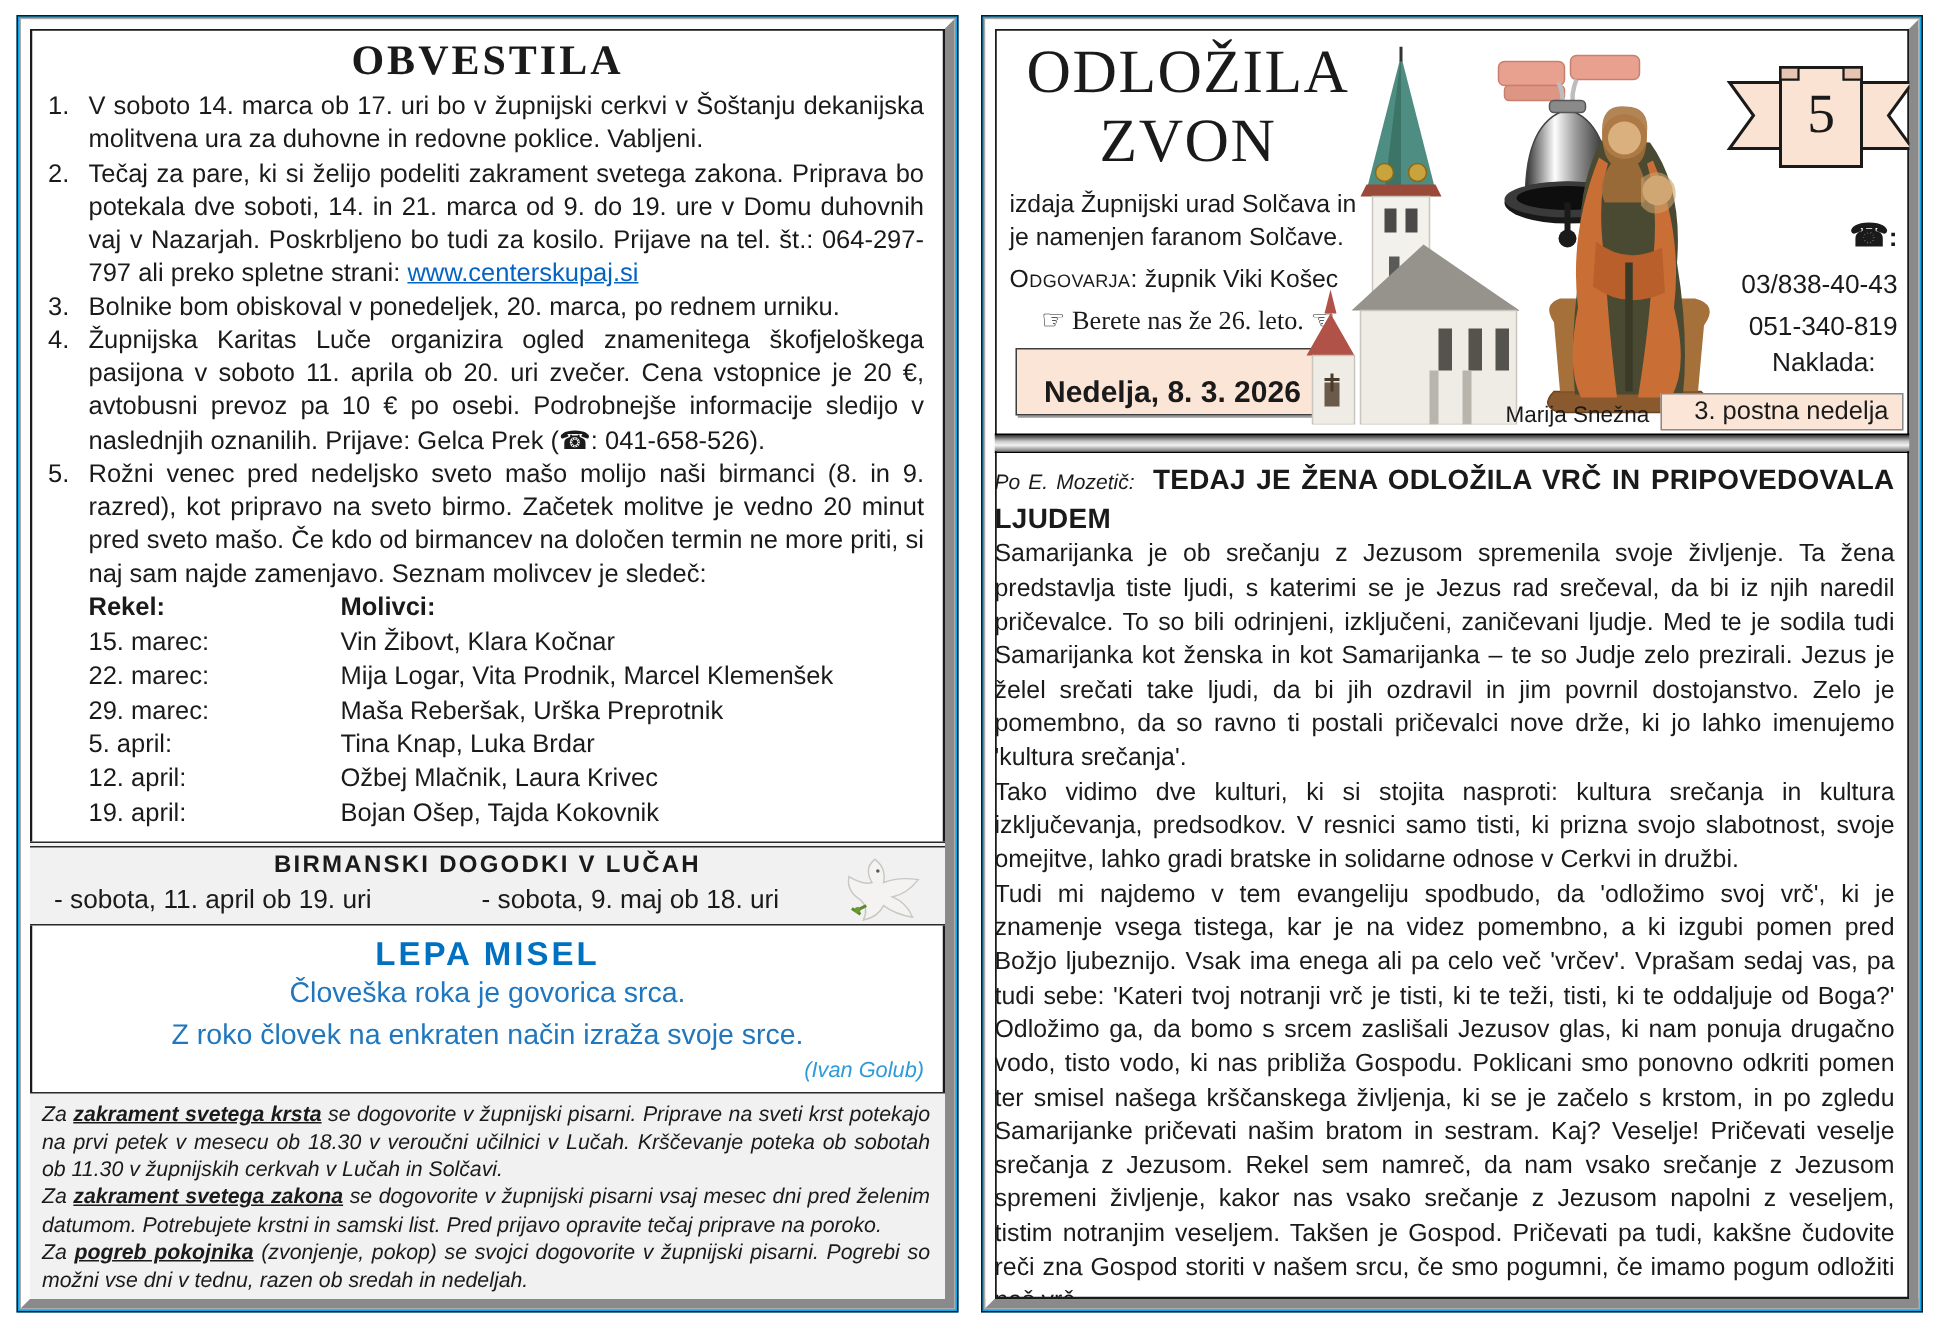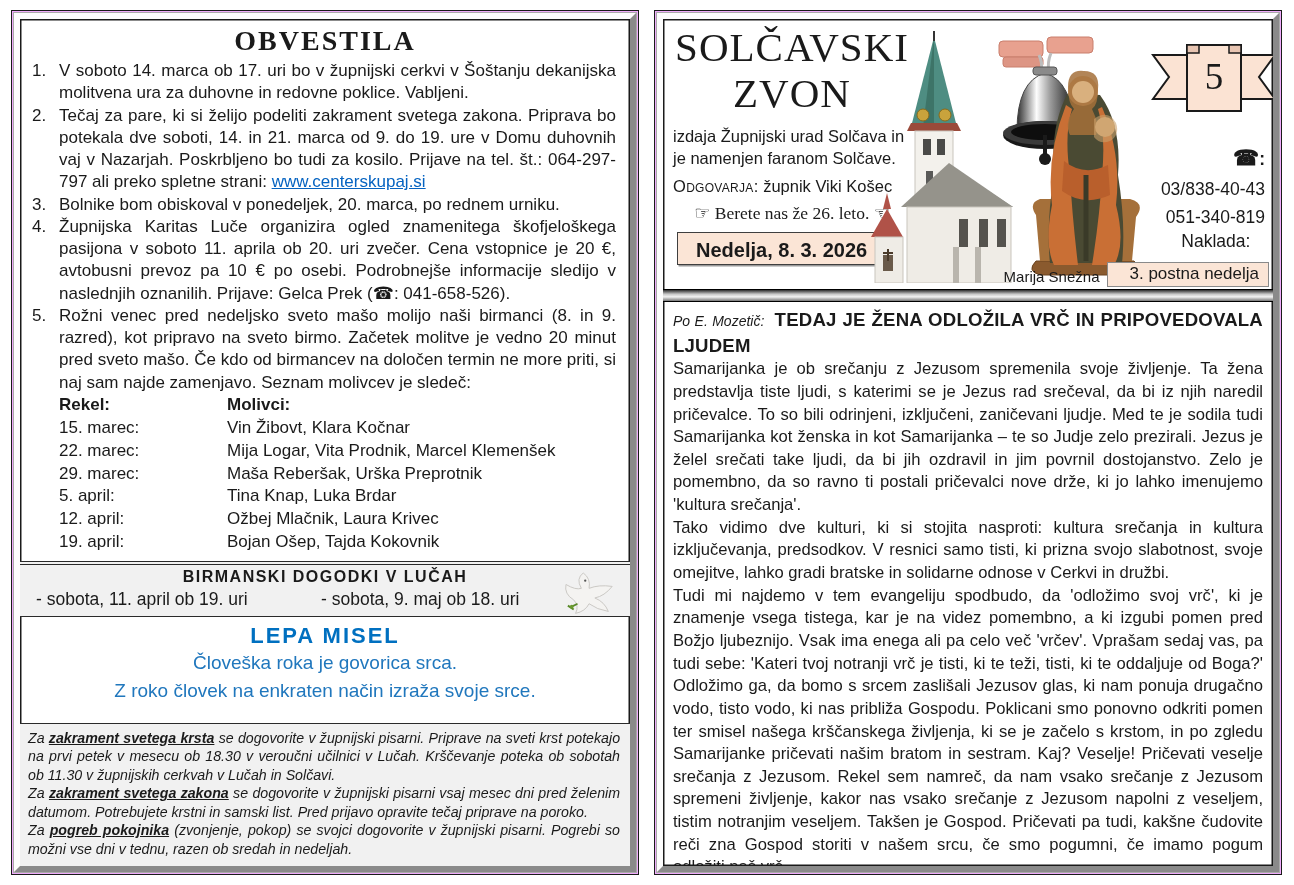--- a/index.html
+++ b/index.html
@@ -1,20 +1,20 @@
 <!DOCTYPE html>
 <html><head>
 <meta charset="utf-8">
 <style>
   * { margin:0; padding:0; box-sizing:border-box; }
   html,body { width:1294px; height:885px; background:#ffffff; overflow:hidden;
               font-family:"Liberation Sans", sans-serif; color:#1a1a1a; }
   .sheet { display:flex; gap:15px; padding:10px 11px; }
   .page { width:628px; height:865px; }
-  .frame-outer { height:100%; border:1.5px solid #1a1a1a; background:#f0abfc; padding:2px; }
+  .frame-outer { height:100%; border:1.5px solid #1a1a1a; background:#0ea5e9; padding:2px; }
   .frame-bevel { height:100%; border:6px solid; border-color:#fdfdfd #8a8a8a #8a8a8a #fdfdfd;
                  box-shadow: inset 0 0 0 1.5px #1a1a1a, 0 0 0 1px #aaa; background:#fff; }
   .page-inner { height:100%; padding:4px 0 0 0; display:flex; flex-direction:column; overflow:hidden; }
 
   
   .l-title { font-family:"Liberation Serif", serif; font-weight:bold; font-size:28px;
              letter-spacing:2px; text-align:center; line-height:1.25; }
   .l-list { padding:2px 14px 0 12px; font-size:17px; line-height:1.31; }
   .l-item { display:flex; }
   .l-item .num { flex:none; width:27px; }
@@ -49,39 +49,39 @@
   .mast-title { font-family:"Liberation Serif", serif; font-size:41px; line-height:1.12;
                 text-align:center; letter-spacing:1px; }
   .mast-sub { font-size:16.5px; line-height:1.32; margin-top:9px; }
   .mast-resp { font-size:16.5px; margin-top:8px; }
   .mast-resp .sc { font-variant:small-caps; letter-spacing:.3px; }
   .mast-readers { font-family:"Liberation Serif", serif; font-size:17.5px; margin-top:6px;
                   text-align:center; }
   .hand { font-size:18px; }
   .date-box { display:inline-block; margin-top:8px; margin-left:4px; background:#FBE5D6;
               border:1.6px solid #3f3f3f; box-shadow:1.5px 1.5px 0 #9a9a9a;
-              font-weight:bold; font-size:20px; padding:6px 18px 2px 18px; }
+              font-weight:bold; font-size:20px; padding:18px 18px 2px 18px; }
   .img-church { position:absolute; left:200px; top:8px; width:150px; height:252px; }
   .img-bell { position:absolute; left:318px; top:10px; width:130px; height:136px; }
   .img-statue { position:absolute; left:343px; top:42px; width:160px; height:218px; }
   .ribbon { position:absolute; left:488px; top:18px; width:126px; height:76px; }
   .ribbon-num { position:absolute; left:488px; top:22px; width:126px; text-align:center;
                 font-family:"Liberation Serif", serif; font-size:37px; line-height:64px; }
   .phones { position:absolute; right:8px; top:118px; text-align:right; font-size:17.5px;
             line-height:1.62; }
   .phone-icon { font-size:21px; font-weight:bold; }
   .naklada { position:absolute; right:8px; top:204px; text-align:left; font-size:17.5px;
              line-height:1.65; }
   .captions { position:absolute; right:4px; bottom:2px; display:flex; align-items:flex-end; gap:7px; }
   .statue-caption { font-size:15px; padding-bottom:2px; }
   .sunday-box { background:#FBE5D6; border:1.2px solid #8a8a8a; font-size:17px;
                 padding:1px 9px 2px 22px; }
   .divider-bar { height:13px; flex:none; border-top:1.2px solid #000; border-bottom:1.2px solid #000;
                  background:linear-gradient(to bottom,#2e2e2e,#c9c9c9 38%,#f2f2f2 62%,#757575); }
-  .article { padding:5px 10px 0 10px; font-size:16.6px; line-height:1.365; overflow:hidden; }
+  .article { padding:5px 10px 0 0; font-size:16.6px; line-height:1.365; overflow:hidden; }
   .article p { text-align:justify; }
   .byline { font-style:italic; font-size:14px; }
   .headline { font-weight:bold; font-size:18.6px; letter-spacing:.2px; }
 </style>
 </head>
 <body>
 
 <div class="sheet">
 
   <div class="page">
@@ -159,20 +159,21 @@
                 <circle cx="24" cy="10" r="1.2" fill="#555"></circle>
               </svg>
             </div>
           </div>
 
           <div class="lepa">
             <div class="lepa-title">LEPA MISEL</div>
             <div class="lepa-line">Človeška roka je govorica srca.</div>
             <div class="lepa-line">Z roko človek na enkraten način izraža svoje srce.</div>
           </div>
+          <div class="lepa-author">(Ivan Golub)</div>
 
           <div class="footer-notes">
             <p><span>Za </span><b><u>zakrament svetega krsta</u></b><span> se dogovorite v župnijski pisarni. Priprave na sveti krst potekajo na prvi petek v mesecu ob 18.30 v veroučni učilnici v Lučah. Krščevanje poteka ob sobotah ob 11.30 v župnijskih cerkvah v Lučah in Solčavi.</span></p>
             <p><span>Za </span><b><u>zakrament svetega zakona</u></b><span> se dogovorite v župnijski pisarni vsaj mesec dni pred želenim datumom. Potrebujete krstni in samski list. Pred prijavo opravite tečaj priprave na poroko.</span></p>
             <p><span>Za </span><b><u>pogreb pokojnika</u></b><span> (zvonjenje, pokop) se svojci dogovorite v župnijski pisarni. Pogrebi so možni vse dni v tednu, razen ob sredah in nedeljah.</span></p>
           </div>
 
         </div>
       </div>
     </div>
@@ -180,21 +181,21 @@
 
   <div class="page">
     <div class="frame-outer">
       <div class="frame-bevel">
         <div class="page-inner">
 
           <div class="masthead">
 
             <div class="mast-left">
               <div class="mast-title">
-                <div>SOLČAVSKI</div>
+                <div>ODLOŽILA</div>
                 <div>ZVON</div>
               </div>
               <div class="mast-sub">izdaja Župnijski urad Solčava in je namenjen faranom Solčave.</div>
               <div class="mast-resp"><span class="sc">Odgovarja:</span><span> župnik Viki Košec</span></div>
               <div class="mast-readers"><span class="hand">☞</span><span> Berete nas že 26. leto. </span><span class="hand">☜</span></div>
               <div class="date-box">Nedelja, 8. 3. 2026</div>
             </div>
 
             <div class="img-church">
               <svg viewBox="0 0 150 252" width="150" height="252">

